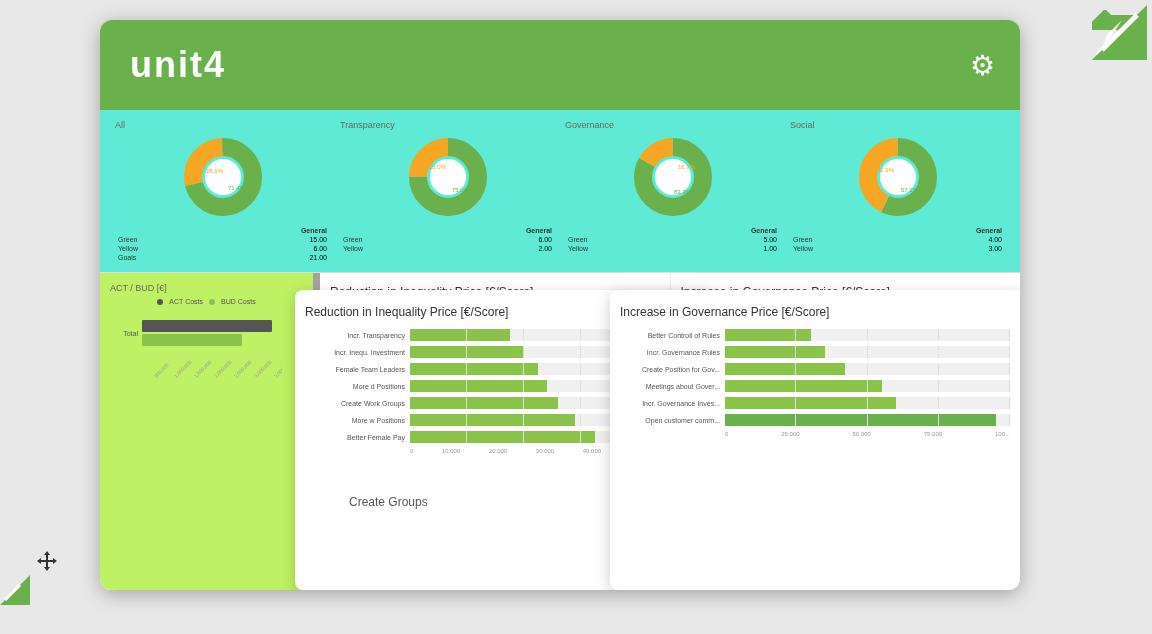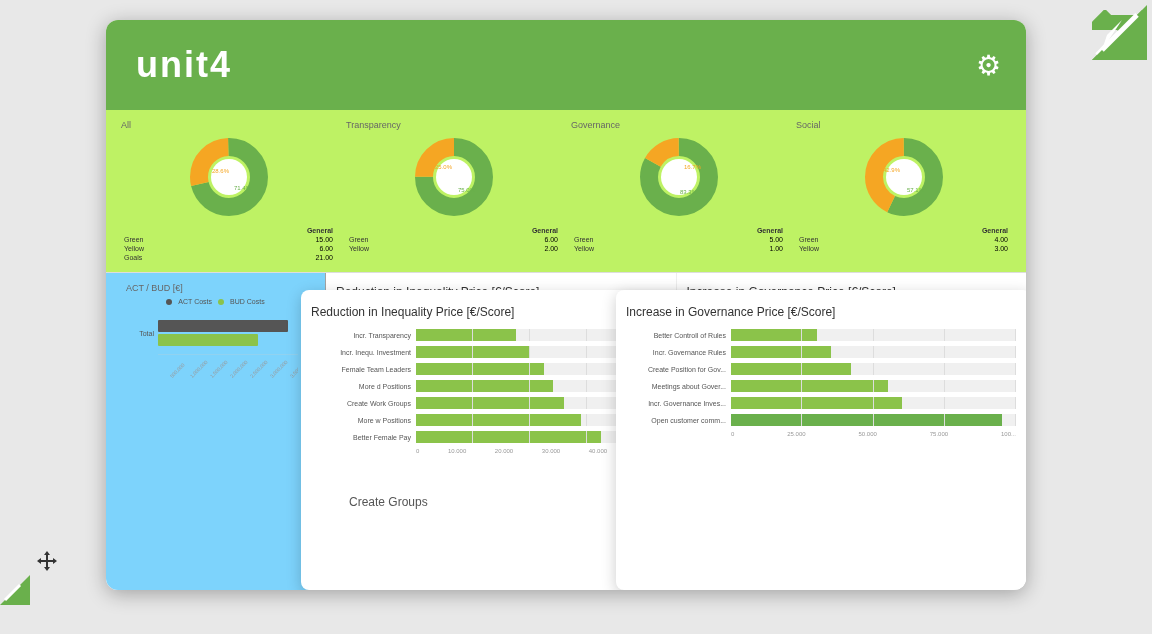--- a/index.html
+++ b/index.html
@@ -29,21 +29,21 @@
       left: 30px;
       width: 30px;
       height: 30px;
       z-index: 100;
     }
 
     
     .dashboard-window {
       position: absolute;
       top: 20px;
-      left: 106px;
+      left: 100px;
       width: 920px;
       height: 570px;
       background: white;
       border-radius: 12px;
       overflow: hidden;
       box-shadow: 0 4px 20px rgba(0,0,0,0.3);
     }
 
     
     .header {
@@ -77,21 +77,21 @@
       display: flex;
       flex-direction: column;
       height: calc(100% - 90px);
       background: #f5f5f5;
       overflow: hidden;
     }
 
     
     .top-charts {
       display: flex;
-      background: #bef264;
+      background: #5eead4;
       padding: 10px 15px;
       gap: 10px;
       border-bottom: 1px solid #ddd;
     }
 
     .chart-section {
       flex: 1;
       display: flex;
       flex-direction: column;
       align-items: center;
@@ -149,24 +149,24 @@
     .bottom-section {
       display: flex;
       flex: 1;
       gap: 0;
       overflow: hidden;
     }
 
     
     .left-panel {
       width: 220px;
-      background: #7dd3fc;
-      padding: 10px 20px;
+      background: #bef264;
+      padding: 10px 10px;
       flex-shrink: 0;
-      border-right: 1px solid #a3a3a3;
+      border-right: 7px solid #a3a3a3;
     }
 
     .panel-title {
       font-size: 9px;
       color: #666;
       margin-bottom: 5px;
     }
 
     .legend-row {
       display: flex;

